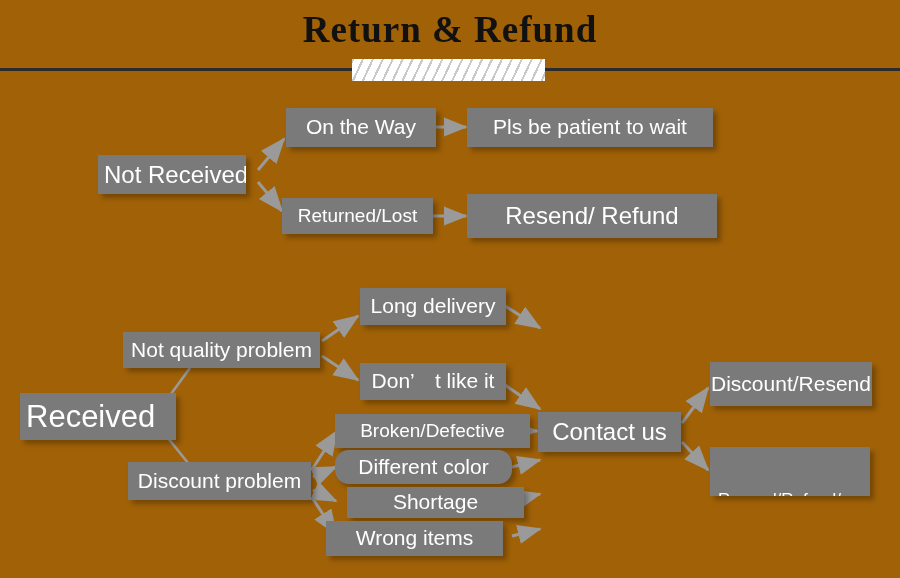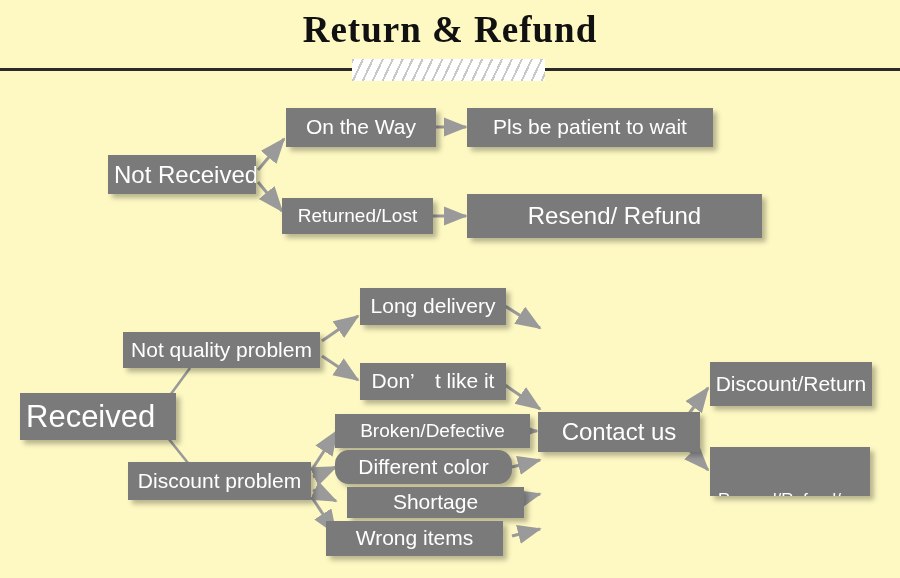--- a/index.html
+++ b/index.html
@@ -8,21 +8,21 @@
     padding: 0;
     background: #ffffff;
   }
   body {
     font-family: "Liberation Sans", sans-serif;
   }
   #canvas {
     position: relative;
     width: 900px;
     height: 578px;
-    background: #fef9c3;
+    background: #a16207;
     overflow: hidden;
   }
 
   
   #page-title {
     position: absolute;
     left: 0;
     top: 8px;
     width: 900px;
     text-align: center;
@@ -140,37 +140,37 @@
 
     <line x1="512" y1="501" x2="540" y2="494" stroke="#9a9a9a" stroke-width="3" marker-end="url(#ah)"></line>
 
     <line x1="512" y1="536" x2="540" y2="529" stroke="#9a9a9a" stroke-width="3" marker-end="url(#ah)"></line>
 
     <line x1="682" y1="423" x2="708" y2="388" stroke="#9a9a9a" stroke-width="3" marker-end="url(#ahs)"></line>
 
     <line x1="682" y1="442" x2="708" y2="470" stroke="#9a9a9a" stroke-width="3" marker-end="url(#ahs)"></line>
   </svg>
 
-  <div class="node l sz-lg" style="left:108px; top:155px; width:148px; height:39px;">
+  <div class="node l sz-lg" style="left:98px; top:155px; width:148px; height:39px;">
     <span>Not Received</span>
   </div>
 
   <div class="node c sz-md" style="left:286px; top:108px; width:150px; height:39px;">
     <span>On the Way</span>
   </div>
 
   <div class="node c sz-md" style="left:467px; top:108px; width:246px; height:39px;">
     <span>Pls be patient to wait</span>
   </div>
 
   <div class="node c sz-sm" style="left:282px; top:198px; width:151px; height:36px;">
     <span>Returned/Lost</span>
   </div>
 
-  <div class="node c sz-lg" style="left:467px; top:194px; width:295px; height:44px;">
+  <div class="node c sz-lg" style="left:467px; top:194px; width:250px; height:44px;">
     <span>Resend/ Refund</span>
   </div>
 
   <div class="node l sz-xl" style="left:20px; top:393px; width:156px; height:47px;">
     <span>Received</span>
   </div>
 
   <div class="node c sz-md" style="left:123px; top:332px; width:197px; height:36px;">
     <span>Not quality problem</span>
   </div>
@@ -196,26 +196,26 @@
   </div>
 
   <div class="node c sz-md" style="left:335px; top:487px; width:177px; height:31px;margin-left:12px;">
     <span>Shortage</span>
   </div>
 
   <div class="node c sz-md" style="left:326px; top:521px; width:177px; height:35px;">
     <span>Wrong items</span>
   </div>
 
-  <div class="node c sz-lg" style="left:538px; top:412px; width:162px; height:40px;">
+  <div class="node c sz-lg" style="left:538px; top:412px; width:143px; height:40px;">
     <span>Contact us</span>
   </div>
 
   <div class="node c sz-md" style="left:710px; top:362px; width:162px; height:44px;">
-    <span>Discount/Return</span>
+    <span>Discount/Resend</span>
   </div>
 
   <div class="node l sz-two" style="left:710px; top:447px; width:160px; height:49px; display:block; padding:4px 0 0 8px;">
     <div>Resend/Refund/</div>
     
   </div>
 
 </div>
 
 </body></html>

